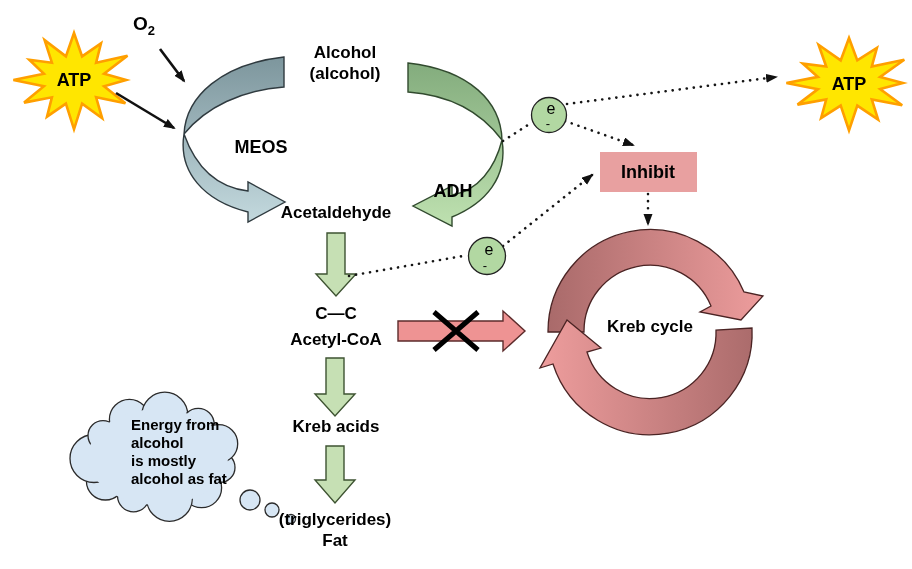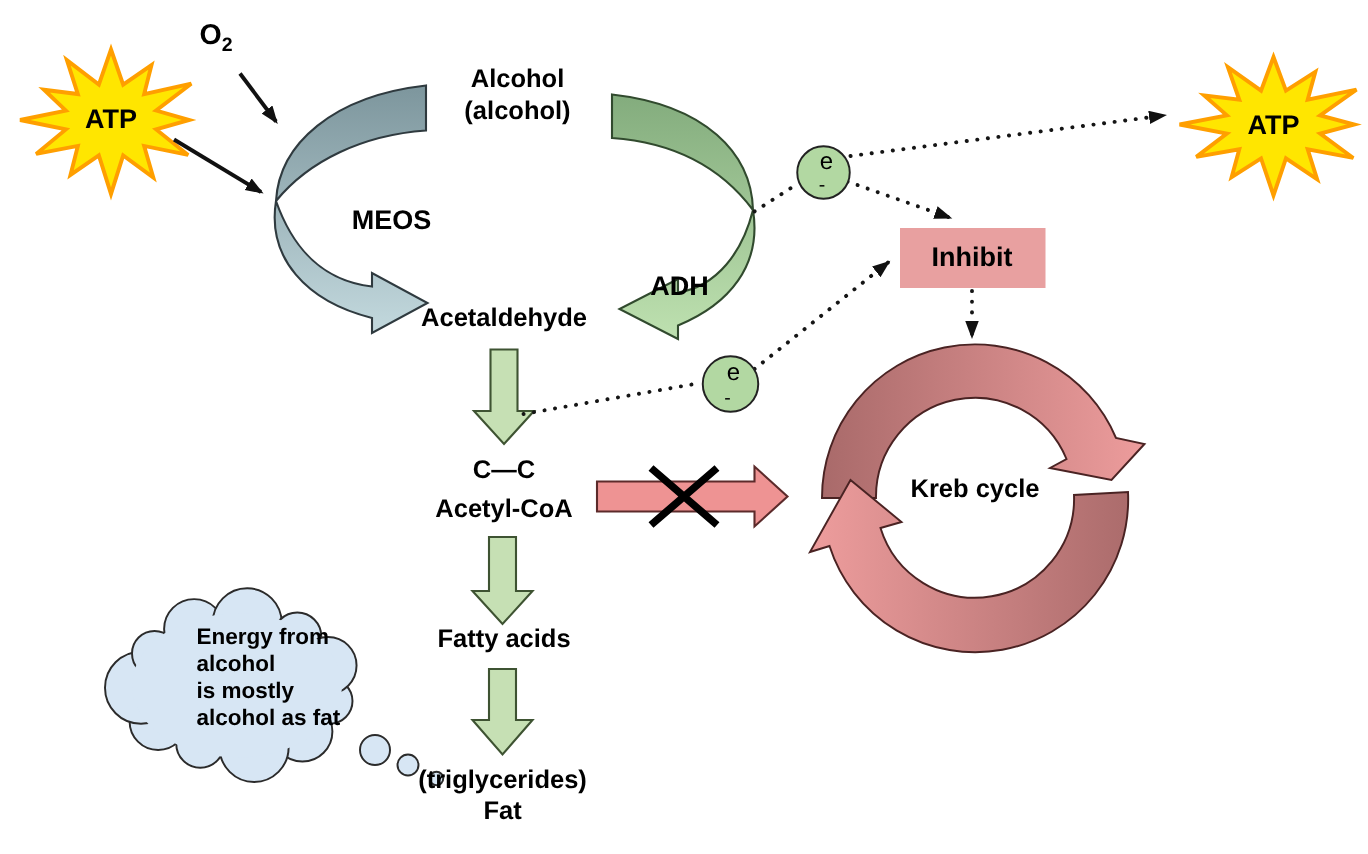--- a/index.html
+++ b/index.html
@@ -113,21 +113,21 @@
   <div>Alcohol</div>
   <div>(alcohol)</div>
 </div>
 
 <div class="lbl mid" style="left:233px;top:147px;margin-left:28px;">MEOS</div>
 <div class="lbl mid" style="left:453px;top:149px;margin-top:42px;">ADH</div>
 
 <div class="lbl" style="left:336px;top:212px;text-align:center;">Acetaldehyde</div>
 <div class="lbl" style="left:336px;top:313px;">C—C</div>
 <div class="lbl" style="left:336px;top:339px;">Acetyl-CoA</div>
-<div class="lbl" style="left:336px;top:426px;">Fatty acids</div>
+<div class="lbl" style="left:336px;top:426px;">Kreb acids</div>
 
 <div class="lbl" style="left:335px;top:530px;">
   <div>(triglycerides)</div>
   <div>Fat</div>
 </div>
 
 <div class="lbl" style="left:650px;top:326px;">Kreb cycle</div>
 <div class="lbl mid" style="left:648px;top:172px;">Inhibit</div>
 <div class="lbl big" style="left:849px;top:84px;">ATP</div>
 

